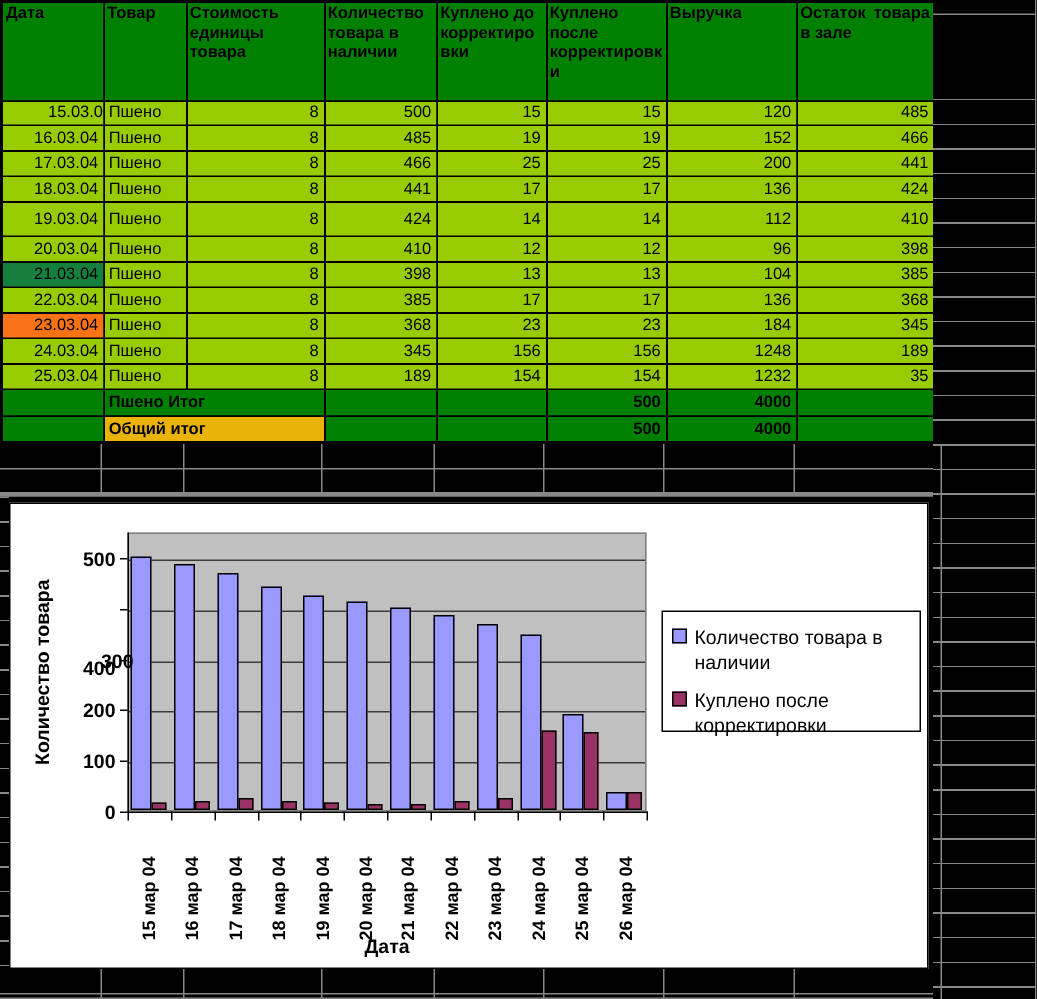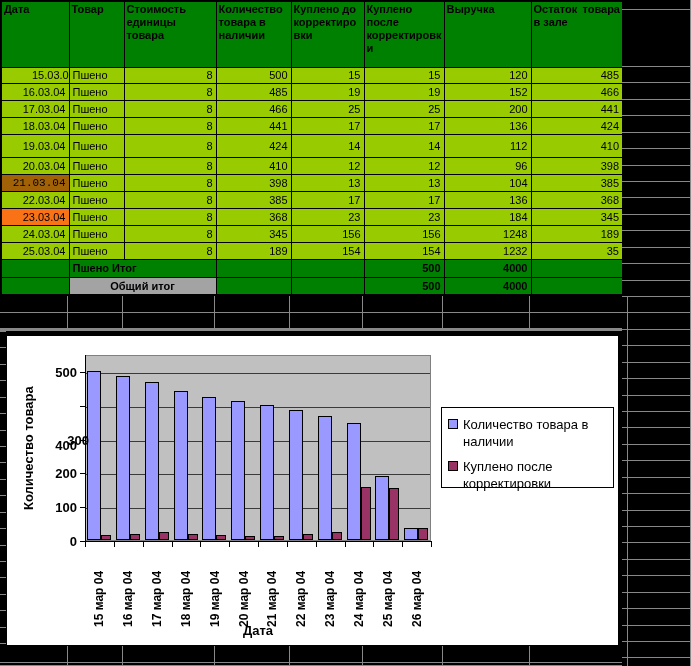--- a/index.html
+++ b/index.html
@@ -128,21 +128,21 @@
           <td class="num" style="background: rgb(153, 204, 0);">20.03.04</td>
           <td class="txt" style="background: rgb(153, 204, 0);">Пшено</td>
           <td class="num" style="background: rgb(153, 204, 0);">8</td>
           <td class="num" style="background: rgb(153, 204, 0);">410</td>
           <td class="num" style="background: rgb(153, 204, 0);">12</td>
           <td class="num" style="background: rgb(153, 204, 0);">12</td>
           <td class="num" style="background: rgb(153, 204, 0);">96</td>
           <td class="num" style="background: rgb(153, 204, 0);">398</td>
         </tr>
         <tr style="height: 16.33px;">
-          <td class="num" style="background: #a16207; font-family: Liberation Mono, monospace;">21.03.04</td>
+          <td class="num" style="background: #15803d;">21.03.04</td>
           <td class="txt" style="background: rgb(153, 204, 0);">Пшено</td>
           <td class="num" style="background: rgb(153, 204, 0);">8</td>
           <td class="num" style="background: rgb(153, 204, 0);">398</td>
           <td class="num" style="background: rgb(153, 204, 0);">13</td>
           <td class="num" style="background: rgb(153, 204, 0);">13</td>
           <td class="num" style="background: rgb(153, 204, 0);">104</td>
           <td class="num" style="background: rgb(153, 204, 0);">385</td>
         </tr>
         <tr style="height: 16.33px;">
           <td class="num" style="background: rgb(153, 204, 0);">22.03.04</td>
@@ -188,21 +188,21 @@
           <td class="txt" style="background: rgb(0, 128, 0);"></td>
           <td class="txt" colspan="2" style="background: rgb(0, 128, 0);">Пшено Итог</td>
           <td class="num" style="background: rgb(0, 128, 0);"></td>
           <td class="num" style="background: rgb(0, 128, 0);"></td>
           <td class="num" style="background: rgb(0, 128, 0);">500</td>
           <td class="num" style="background: rgb(0, 128, 0);">4000</td>
           <td class="num" style="background: rgb(0, 128, 0);"></td>
         </tr>
         <tr class="total-row" style="height: 17px;">
           <td class="txt" style="background: rgb(0, 128, 0);"></td>
-          <td class="txt" colspan="2" style="background: #a3a3a3; text-align: center;">Общий итог</td>
+          <td class="txt" colspan="2" style="background: #eab308;">Общий итог</td>
           <td class="num" style="background: rgb(0, 128, 0);"></td>
           <td class="num" style="background: rgb(0, 128, 0);"></td>
           <td class="num" style="background: rgb(0, 128, 0);">500</td>
           <td class="num" style="background: rgb(0, 128, 0);">4000</td>
           <td class="num" style="background: rgb(0, 128, 0);"></td>
         </tr>
       </tbody>
   </table>
 </div>
 

